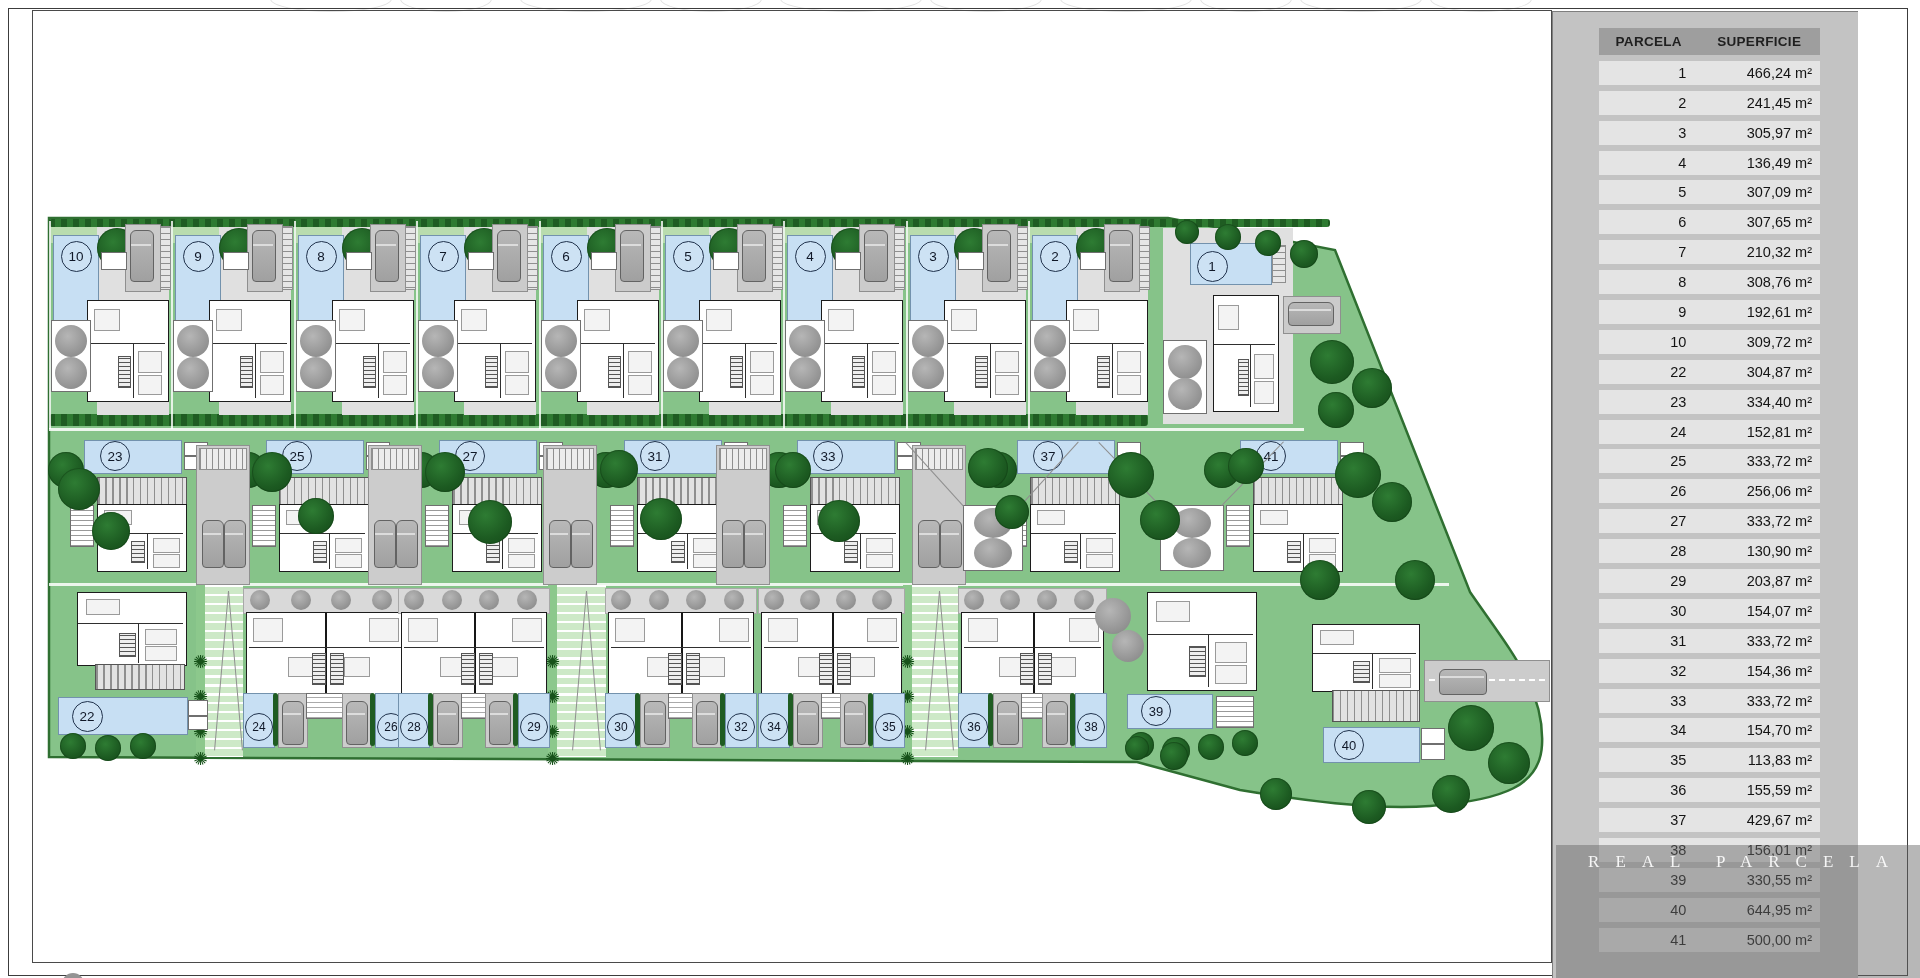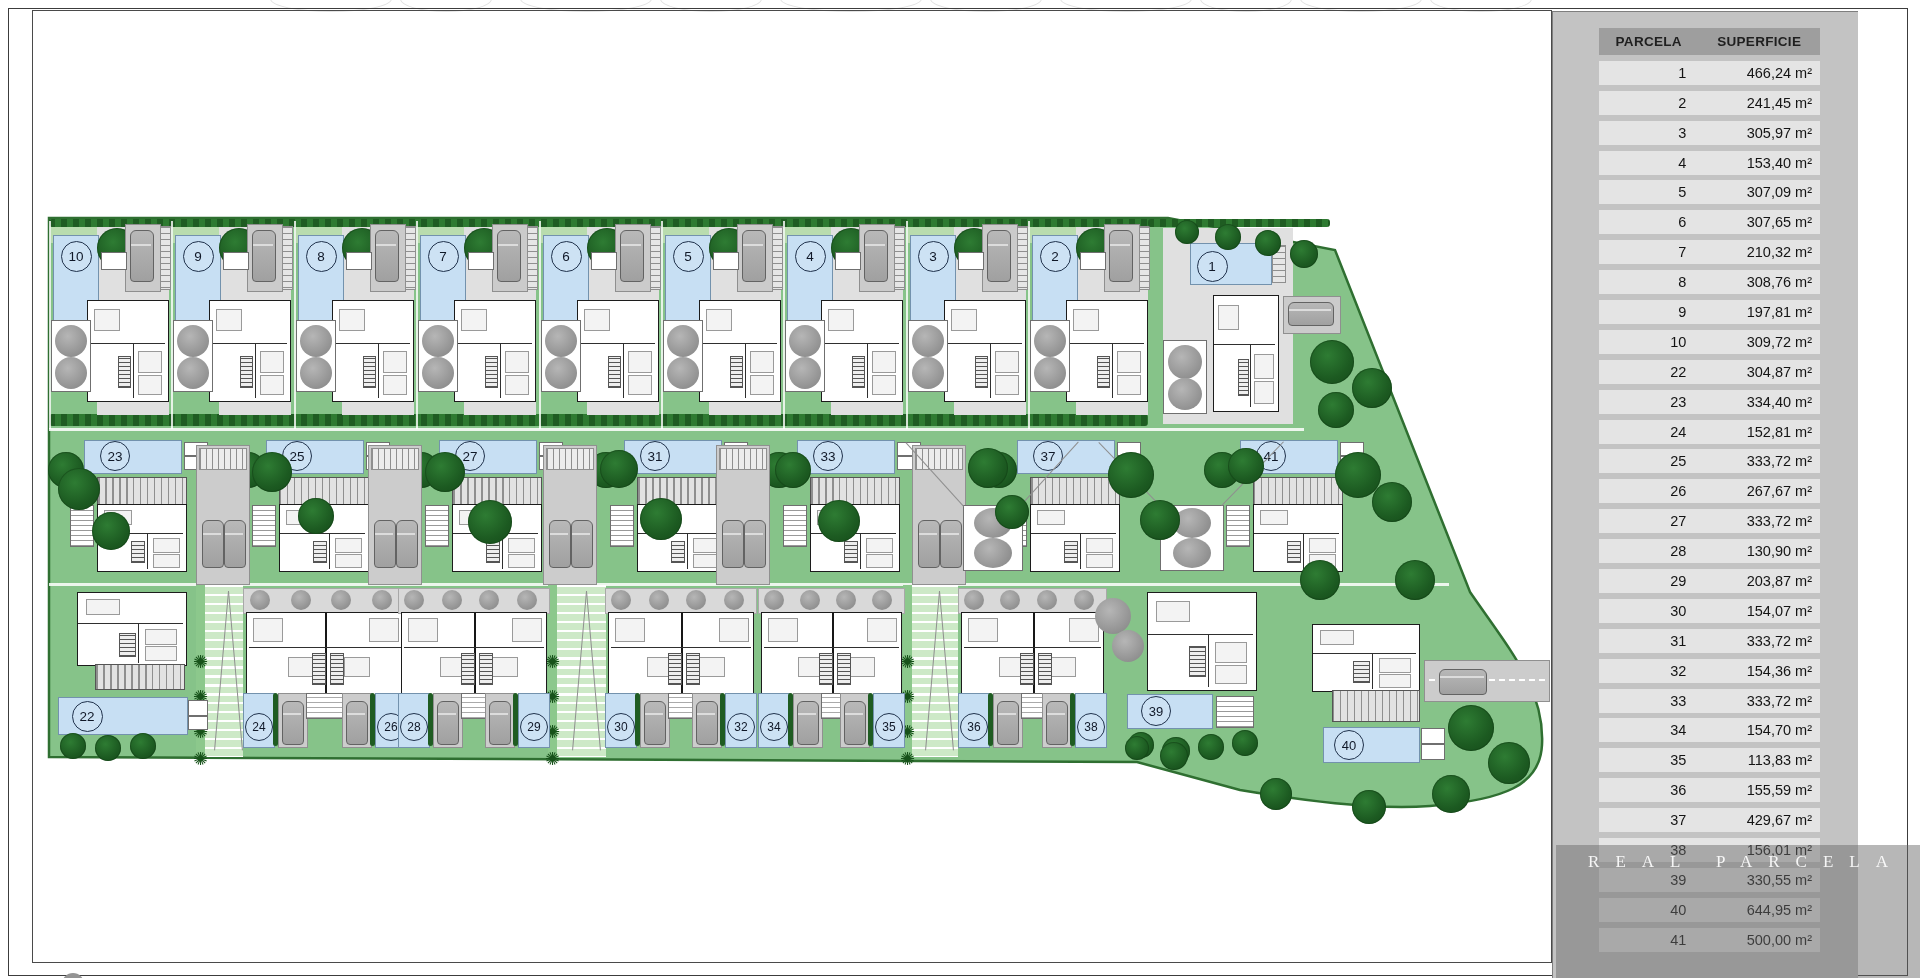--- a/index.html
+++ b/index.html
@@ -818,41 +818,41 @@
           <div class="trow">
             <div class="c1">2</div>
             <div class="c2">241,45 m²</div>
           </div>
           <div class="trow">
             <div class="c1">3</div>
             <div class="c2">305,97 m²</div>
           </div>
           <div class="trow">
             <div class="c1">4</div>
-            <div class="c2">153,40 m²</div>
+            <div class="c2">136,49 m²</div>
           </div>
           <div class="trow">
             <div class="c1">5</div>
             <div class="c2">307,09 m²</div>
           </div>
           <div class="trow">
             <div class="c1">6</div>
             <div class="c2">307,65 m²</div>
           </div>
           <div class="trow">
             <div class="c1">7</div>
             <div class="c2">210,32 m²</div>
           </div>
           <div class="trow">
             <div class="c1">8</div>
             <div class="c2">308,76 m²</div>
           </div>
           <div class="trow">
             <div class="c1">9</div>
-            <div class="c2">197,81 m²</div>
+            <div class="c2">192,61 m²</div>
           </div>
           <div class="trow">
             <div class="c1">10</div>
             <div class="c2">309,72 m²</div>
           </div>
           <div class="trow">
             <div class="c1">22</div>
             <div class="c2">304,87 m²</div>
           </div>
           <div class="trow">
@@ -862,21 +862,21 @@
           <div class="trow">
             <div class="c1">24</div>
             <div class="c2">152,81 m²</div>
           </div>
           <div class="trow">
             <div class="c1">25</div>
             <div class="c2">333,72 m²</div>
           </div>
           <div class="trow">
             <div class="c1">26</div>
-            <div class="c2">267,67 m²</div>
+            <div class="c2">256,06 m²</div>
           </div>
           <div class="trow">
             <div class="c1">27</div>
             <div class="c2">333,72 m²</div>
           </div>
           <div class="trow">
             <div class="c1">28</div>
             <div class="c2">130,90 m²</div>
           </div>
           <div class="trow">

